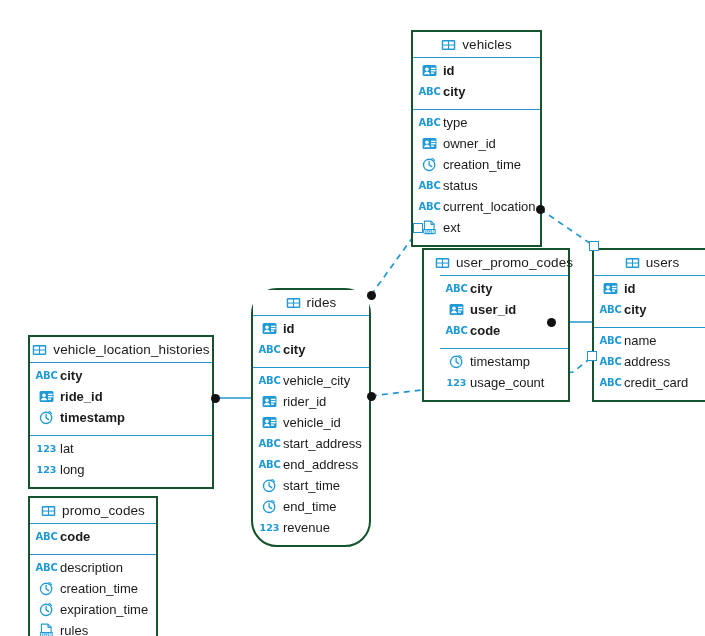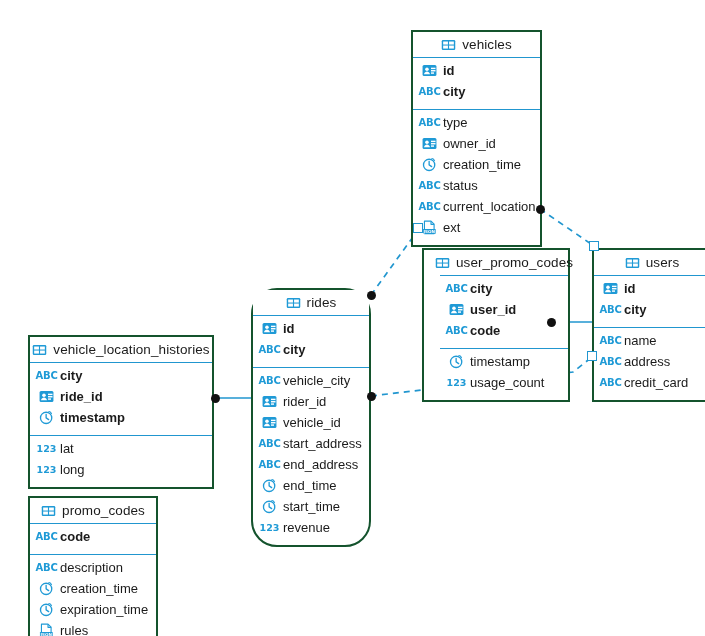--- a/index.html
+++ b/index.html
@@ -383,31 +383,31 @@
             <span class="field-name">end_address</span>
           </div>
           <div class="field">
             <span class="ic">
               <svg width="15" height="15" viewBox="0 0 16 16">
                 <circle cx="7.6" cy="8.4" r="6.0" fill="none" stroke="#1f9ad6" stroke-width="1.4"></circle>
                 <path d="M7.6 4.6 v3.8 l2.7 1.9" fill="none" stroke="#1f9ad6" stroke-width="1.4" stroke-linecap="round"></path>
                 <path d="M10.6 1.6 q2.0 0.3 2.6 2.2" fill="none" stroke="#1f9ad6" stroke-width="1.3" stroke-linecap="round"></path>
               </svg>
             </span>
+            <span class="field-name">start_time</span>
+          </div>
+          <div class="field">
+            <span class="ic">
+              <svg width="15" height="15" viewBox="0 0 16 16">
+                <circle cx="7.6" cy="8.4" r="6.0" fill="none" stroke="#1f9ad6" stroke-width="1.4"></circle>
+                <path d="M7.6 4.6 v3.8 l2.7 1.9" fill="none" stroke="#1f9ad6" stroke-width="1.4" stroke-linecap="round"></path>
+                <path d="M10.6 1.6 q2.0 0.3 2.6 2.2" fill="none" stroke="#1f9ad6" stroke-width="1.3" stroke-linecap="round"></path>
+              </svg>
+            </span>
             <span class="field-name">end_time</span>
-          </div>
-          <div class="field">
-            <span class="ic">
-              <svg width="15" height="15" viewBox="0 0 16 16">
-                <circle cx="7.6" cy="8.4" r="6.0" fill="none" stroke="#1f9ad6" stroke-width="1.4"></circle>
-                <path d="M7.6 4.6 v3.8 l2.7 1.9" fill="none" stroke="#1f9ad6" stroke-width="1.4" stroke-linecap="round"></path>
-                <path d="M10.6 1.6 q2.0 0.3 2.6 2.2" fill="none" stroke="#1f9ad6" stroke-width="1.3" stroke-linecap="round"></path>
-              </svg>
-            </span>
-            <span class="field-name">start_time</span>
           </div>
           <div class="field">
             <span class="ic ic-123">123</span>
             <span class="field-name">revenue</span>
           </div>
         </div>
       </div>
       <div class="entity" style="left: 28px; top: 335px; width: 186px;">
         <div class="entity-header">
           <span class="ic">

